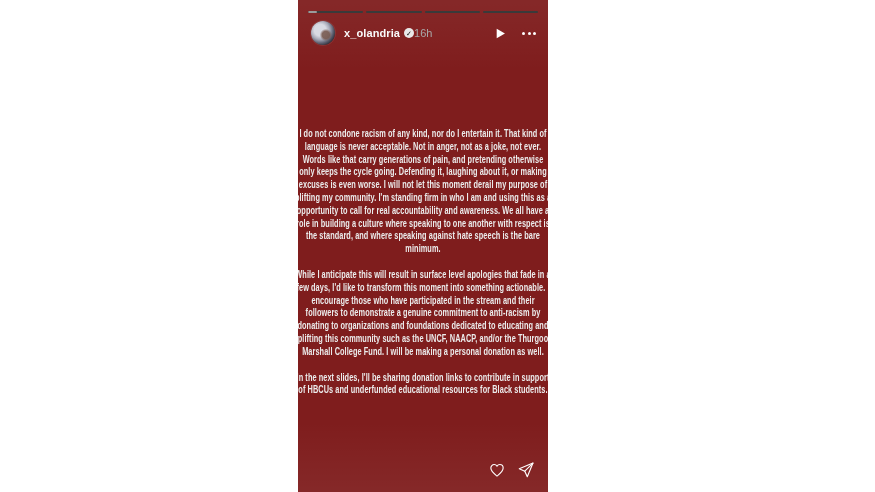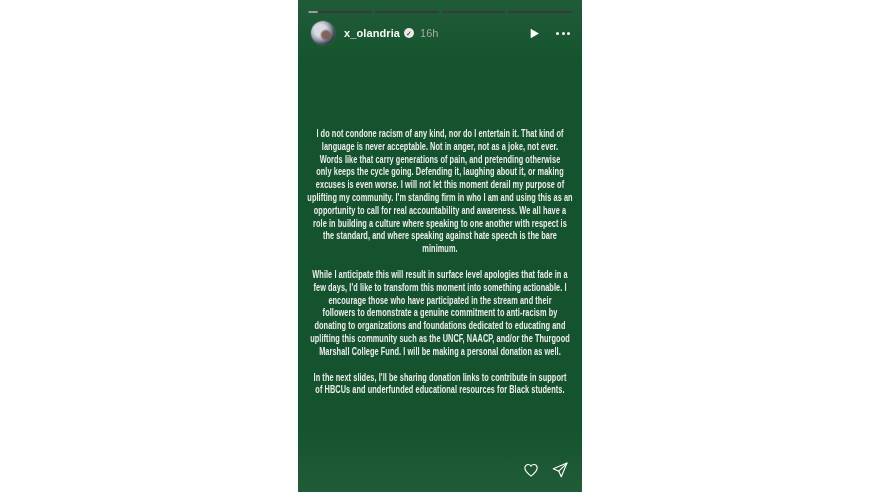--- a/index.html
+++ b/index.html
@@ -2,22 +2,22 @@
 <html><head>
 <meta charset="utf-8">
 <style>
   html, body { margin: 0; padding: 0; }
   body {
     width: 875px; height: 492px; overflow: hidden; position: relative;
     background: #ffffff;
     font-family: "Liberation Sans", "DejaVu Sans", sans-serif;
   }
   .story-card {
-    position: absolute; left: 298px; top: 0; width: 284px; height: 492px;
-    background: #14532d; overflow: hidden;
+    position: absolute; left: 298px; top: 0; width: 250px; height: 492px;
+    background: #7f1d1d; overflow: hidden;
   }
   .story-card::before { 
     content: ""; position: absolute; left: 0; right: 0; top: 0; height: 70px;
     background: linear-gradient(rgba(255,255,255,0.05), rgba(255,255,255,0));
     pointer-events: none;
   }
   .story-card::after { 
     content: ""; position: absolute; left: 0; right: 0; bottom: 0; height: 70px;
     background: linear-gradient(rgba(255,255,255,0), rgba(255,255,255,0.05));
     pointer-events: none;
@@ -46,21 +46,21 @@
   .username {
     margin-left: 9px; color: #fafafa; font-size: 11px; font-weight: 700; letter-spacing: .1px;
     cursor: pointer;
   }
   .verified-badge {
     width: 10px; height: 10px; margin-left: 4px; border-radius: 50%;
     background: #e9e9e9; color: #0b0b0b; font-size: 7px; font-weight: 700;
     display: flex; align-items: center; justify-content: center; line-height: 1;
     flex: 0 0 auto;
   }
-  .timestamp { margin-left: 6px; color: #a8a8a8; font-size: 11px; }
+  .timestamp { margin-left: 0; color: #a8a8a8; font-size: 11px; }
   .header-spacer { flex: 1; }
   .icon-btn {
     background: none; border: 0; padding: 0; margin: 0; cursor: pointer;
     display: flex; align-items: center; justify-content: center;
   }
   .play-btn { margin-right: 15px; }
   .dots { display: flex; gap: 2.5px; align-items: center; }
   .dots i { width: 3px; height: 3px; border-radius: 50%; background: #ffffff; display: block; }
   
   .story-body {

